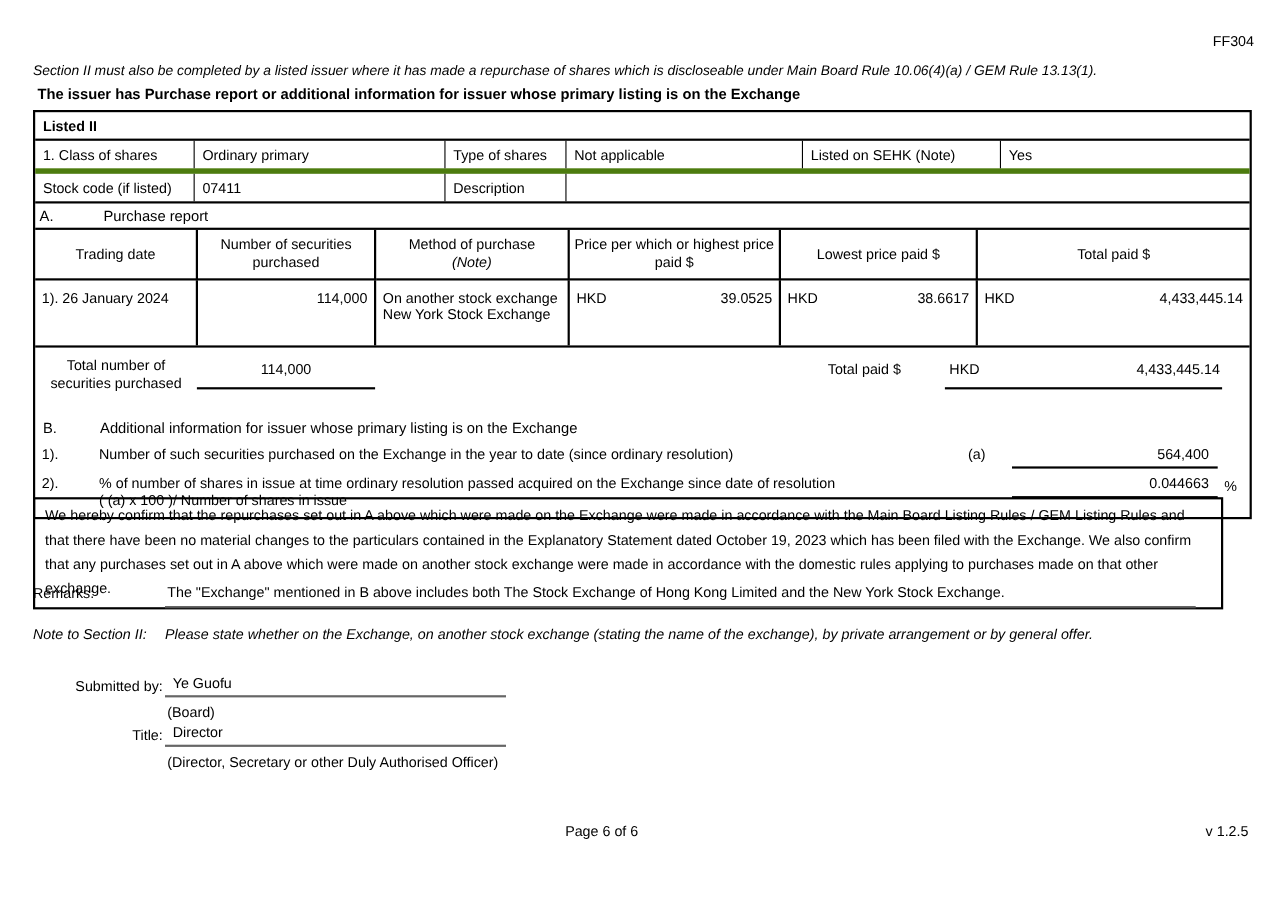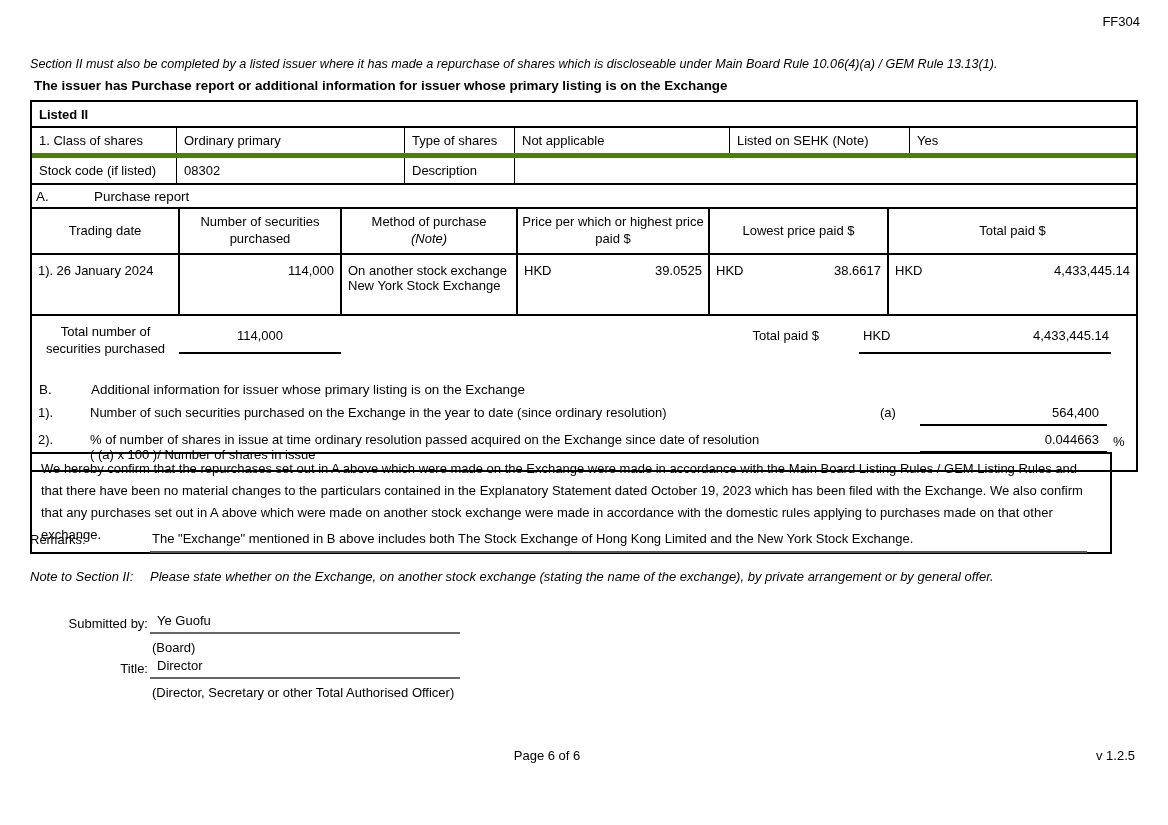--- a/index.html
+++ b/index.html
@@ -1,20 +1,20 @@
 <!DOCTYPE html>
 <html><head>
 <meta charset="utf-8">
 <style>
   * { box-sizing: border-box; margin: 0; padding: 0; }
   html,body { background:#fff; }
   body { font-family:"Liberation Sans","DejaVu Sans",sans-serif; color:#000; }
   .page { position:relative; width:1168px; height:825px; background:#fff; overflow:hidden; font-size:13px; }
 
-  .ff-code { position:absolute; top:14px; right:28px; font-size:13px; }
+  .ff-code { position:absolute; top:30px; right:28px; font-size:13px; }
   .intro { position:absolute; top:57px; left:30px; font-style:italic; font-size:12.6px; white-space:nowrap; }
   .heading { position:absolute; top:78px; left:34px; font-weight:bold; font-size:13.4px; }
 
   .main-box { position:absolute; top:100px; left:30px; width:1108px; border:2px solid #000; background:#fff; padding-bottom:5px; }
   .sec2-title { font-weight:bold; padding:5px 7px 4px; border-bottom:2px solid #000; }
   .grid-row { display:flex; border-bottom:5px solid #4d7c0f; }
   .grid-row.last { border-bottom:2px solid #000; }
   .grid-row .cell { padding:5px 7px 5px; border-right:1px solid #000; overflow:hidden; white-space:nowrap; }
   .grid-row .cell:last-child { border-right:none; }
   .c1 { width:145px; } .c2 { width:228px; } .c3 { width:110px; } .c4 { width:215px; } .c5 { width:180px; } .c6 { flex:1; }
@@ -89,21 +89,21 @@
       <div class="cell c1">1. Class of shares</div>
       <div class="cell c2">Ordinary primary</div>
       <div class="cell c3">Type of shares</div>
       <div class="cell c4">Not applicable</div>
       <div class="cell c5">Listed on SEHK (Note)</div>
       <div class="cell c6">Yes</div>
     </div>
 
     <div class="grid-row last">
       <div class="cell c1">Stock code (if listed)</div>
-      <div class="cell c2">08302</div>
+      <div class="cell c2">07411</div>
       <div class="cell c3">Description</div>
       <div class="cell cfill"></div>
     </div>
 
     <div class="row-a">
       <span class="anum">A.</span>
       <span>Purchase report</span>
     </div>
 
     <table class="ptable">
@@ -204,18 +204,18 @@
   <div class="sig-row sb">
     <div class="sig-label">Submitted by:</div>
     <div class="sig-line">Ye Guofu</div>
   </div>
   <div class="sig-caption cap-name">(Board)</div>
 
   <div class="sig-row tt">
     <div class="sig-label">Title:</div>
     <div class="sig-line">Director</div>
   </div>
-  <div class="sig-caption cap-title">(Director, Secretary or other Total Authorised Officer)</div>
+  <div class="sig-caption cap-title">(Director, Secretary or other Duly Authorised Officer)</div>
 
   <div class="footer-page">Page 6 of 6</div>
   <div class="footer-version">v 1.2.5</div>
 
 </div>
 
 </body></html>

